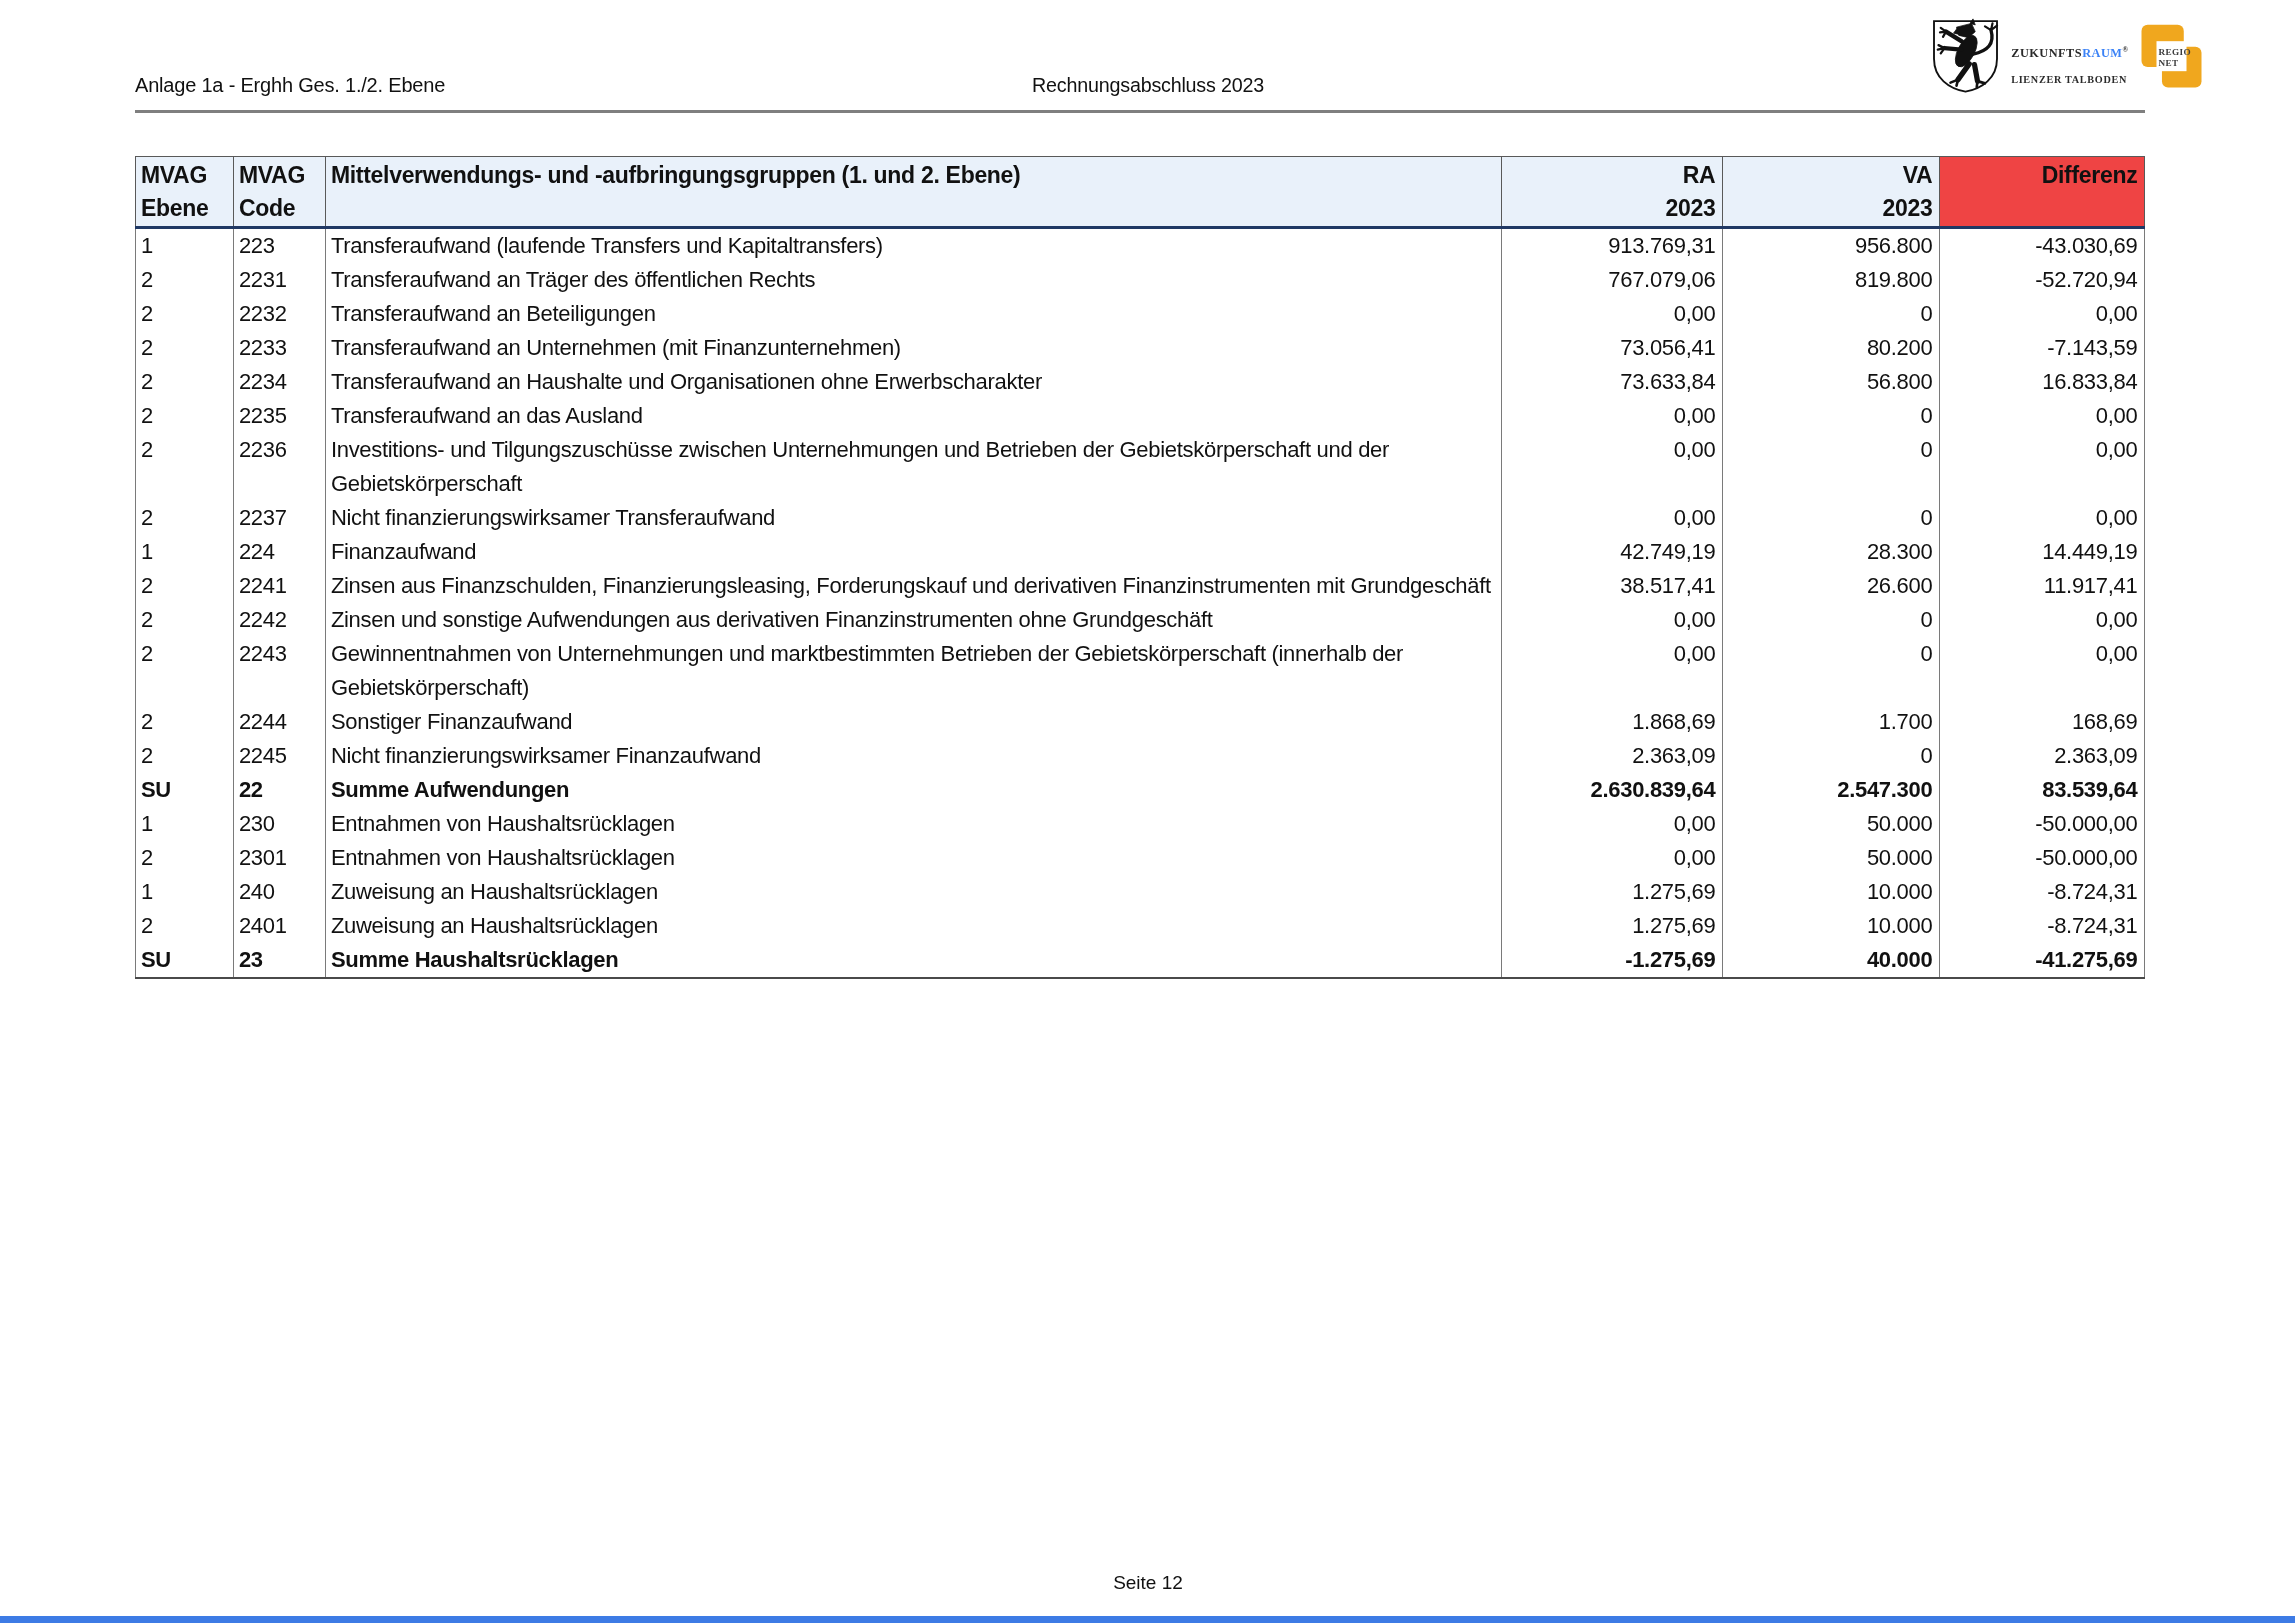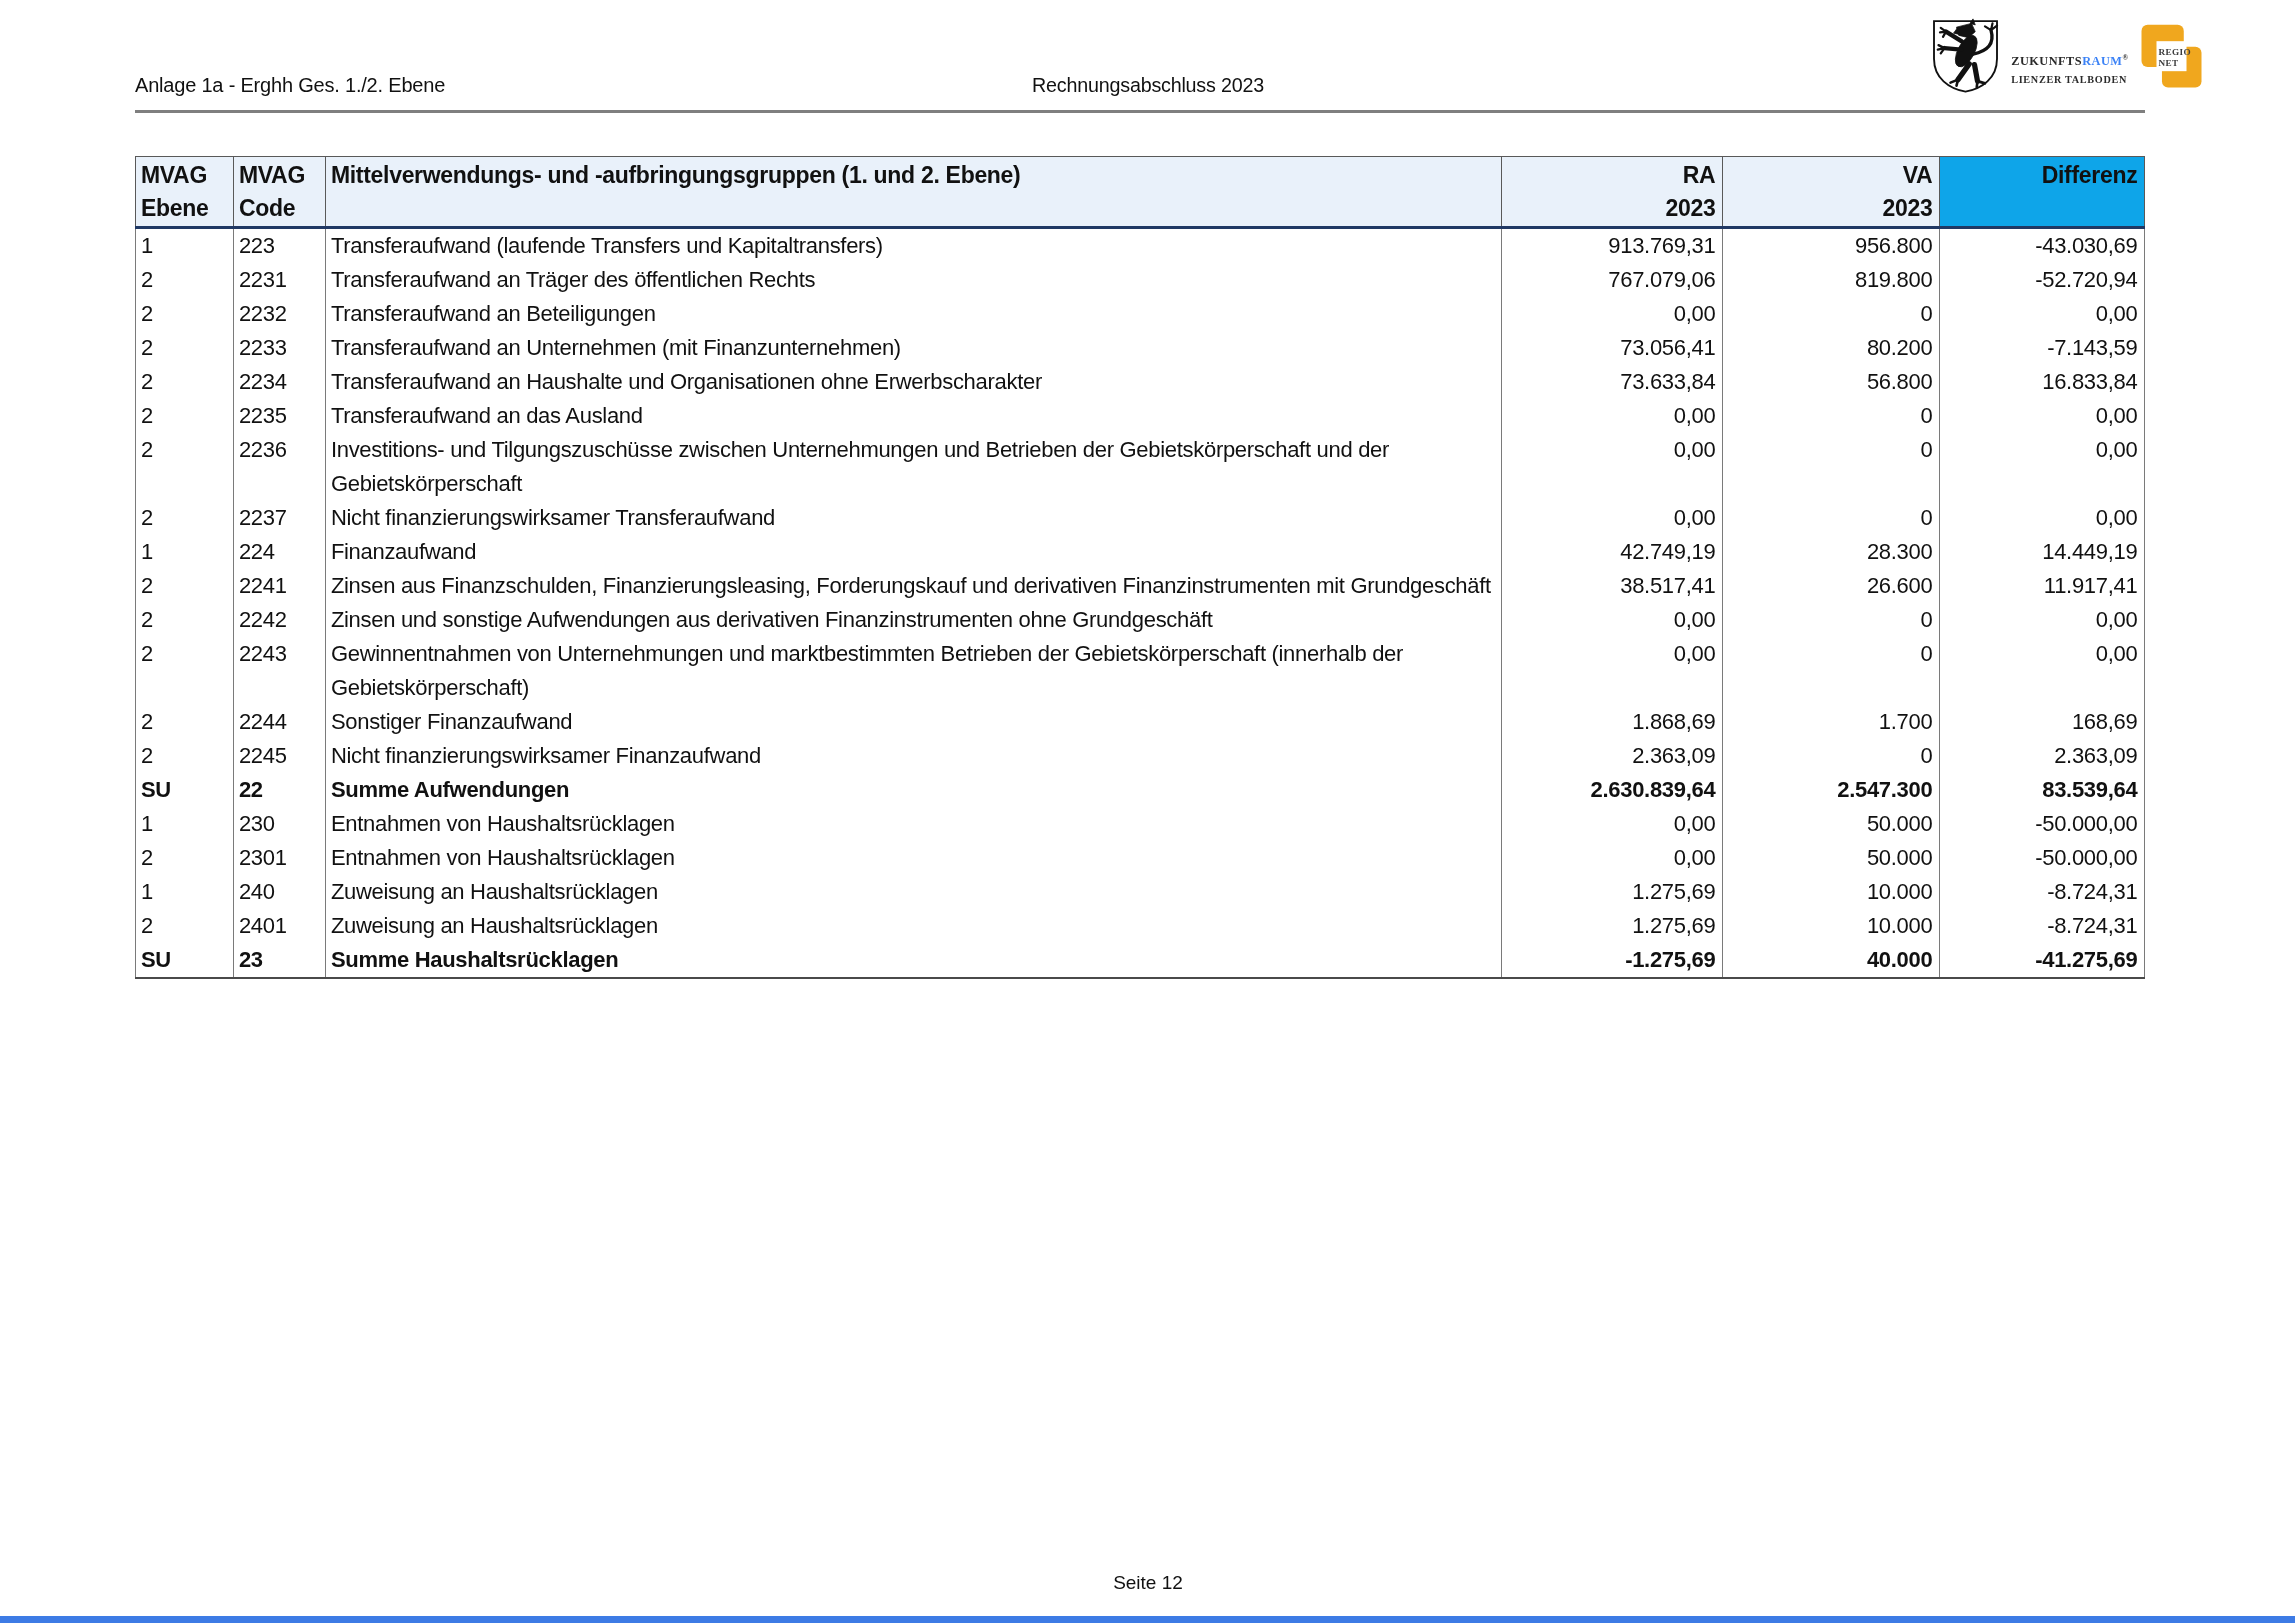--- a/index.html
+++ b/index.html
@@ -18,21 +18,21 @@
   .hdr-center{ position: absolute; left: 1148px; top: 74px; transform: translateX(-50%); font-size: 19.7px; letter-spacing: -0.2px; }
   .hdr-rule  { position: absolute; left: 135px; top: 110px; width: 2010px; height: 2.5px; background: #7f7f7f; }
 
   
   .logo-wrap { position: absolute; left: 1928px; top: 14.8px; height: 82px; display: flex; align-items: center; gap: 8.2px; }
   .crest { width: 75px; height: 80px; }
   .zr-text { display: flex; flex-direction: column; justify-content: flex-end; height: 71px; padding-bottom: 6.6px; }
   .zr-line1 { font-family: "Liberation Serif", serif; font-weight: bold; font-size: 12.3px; letter-spacing: 0.5px; color: #2b2b2b; white-space: nowrap; }
   .zr-line1 .raum { color: #3b82f6; }
   .zr-line1 sup { font-size: 7.4px; }
-  .zr-line2 { font-family: "Liberation Serif", serif; font-weight: bold; font-size: 10.2px; letter-spacing: 0.7px; color: #2b2b2b; white-space: nowrap; margin-top: 5px; }
+  .zr-line2 { font-family: "Liberation Serif", serif; font-weight: bold; font-size: 10.2px; letter-spacing: 0.7px; color: #2b2b2b; white-space: nowrap; margin-top: 13px; }
   .regionet { width: 69px; height: 75px; }
 
   
   .fin-table {
     position: absolute; left: 135px; top: 156px;
     border-collapse: collapse; table-layout: fixed;
     width: 2010px;
     font-size: 22px; letter-spacing: -0.3px;
   }
   .fin-table col.c1 { width: 98px; }
@@ -137,21 +137,21 @@
         </th>
         <th style="background: rgb(233, 241, 250);">Mittelverwendungs- und -aufbringungsgruppen (1. und 2. Ebene)</th>
         <th class="num" style="background: rgb(233, 241, 250);">
           <div>RA</div>
             <div>2023</div>
         </th>
         <th class="num" style="background: rgb(233, 241, 250);">
           <div>VA</div>
             <div>2023</div>
         </th>
-        <th class="num" style="background: #0ea5e9;">Differenz</th>
+        <th class="num" style="background: #ef4444;">Differenz</th>
       </tr>
     </thead>
     <tbody>
         <tr>
           <td>1</td>
           <td>223</td>
           <td>Transferaufwand (laufende Transfers und Kapitaltransfers)</td>
           <td class="cell-num">913.769,31</td>
           <td class="cell-num">956.800</td>
           <td class="cell-num">-43.030,69</td>

